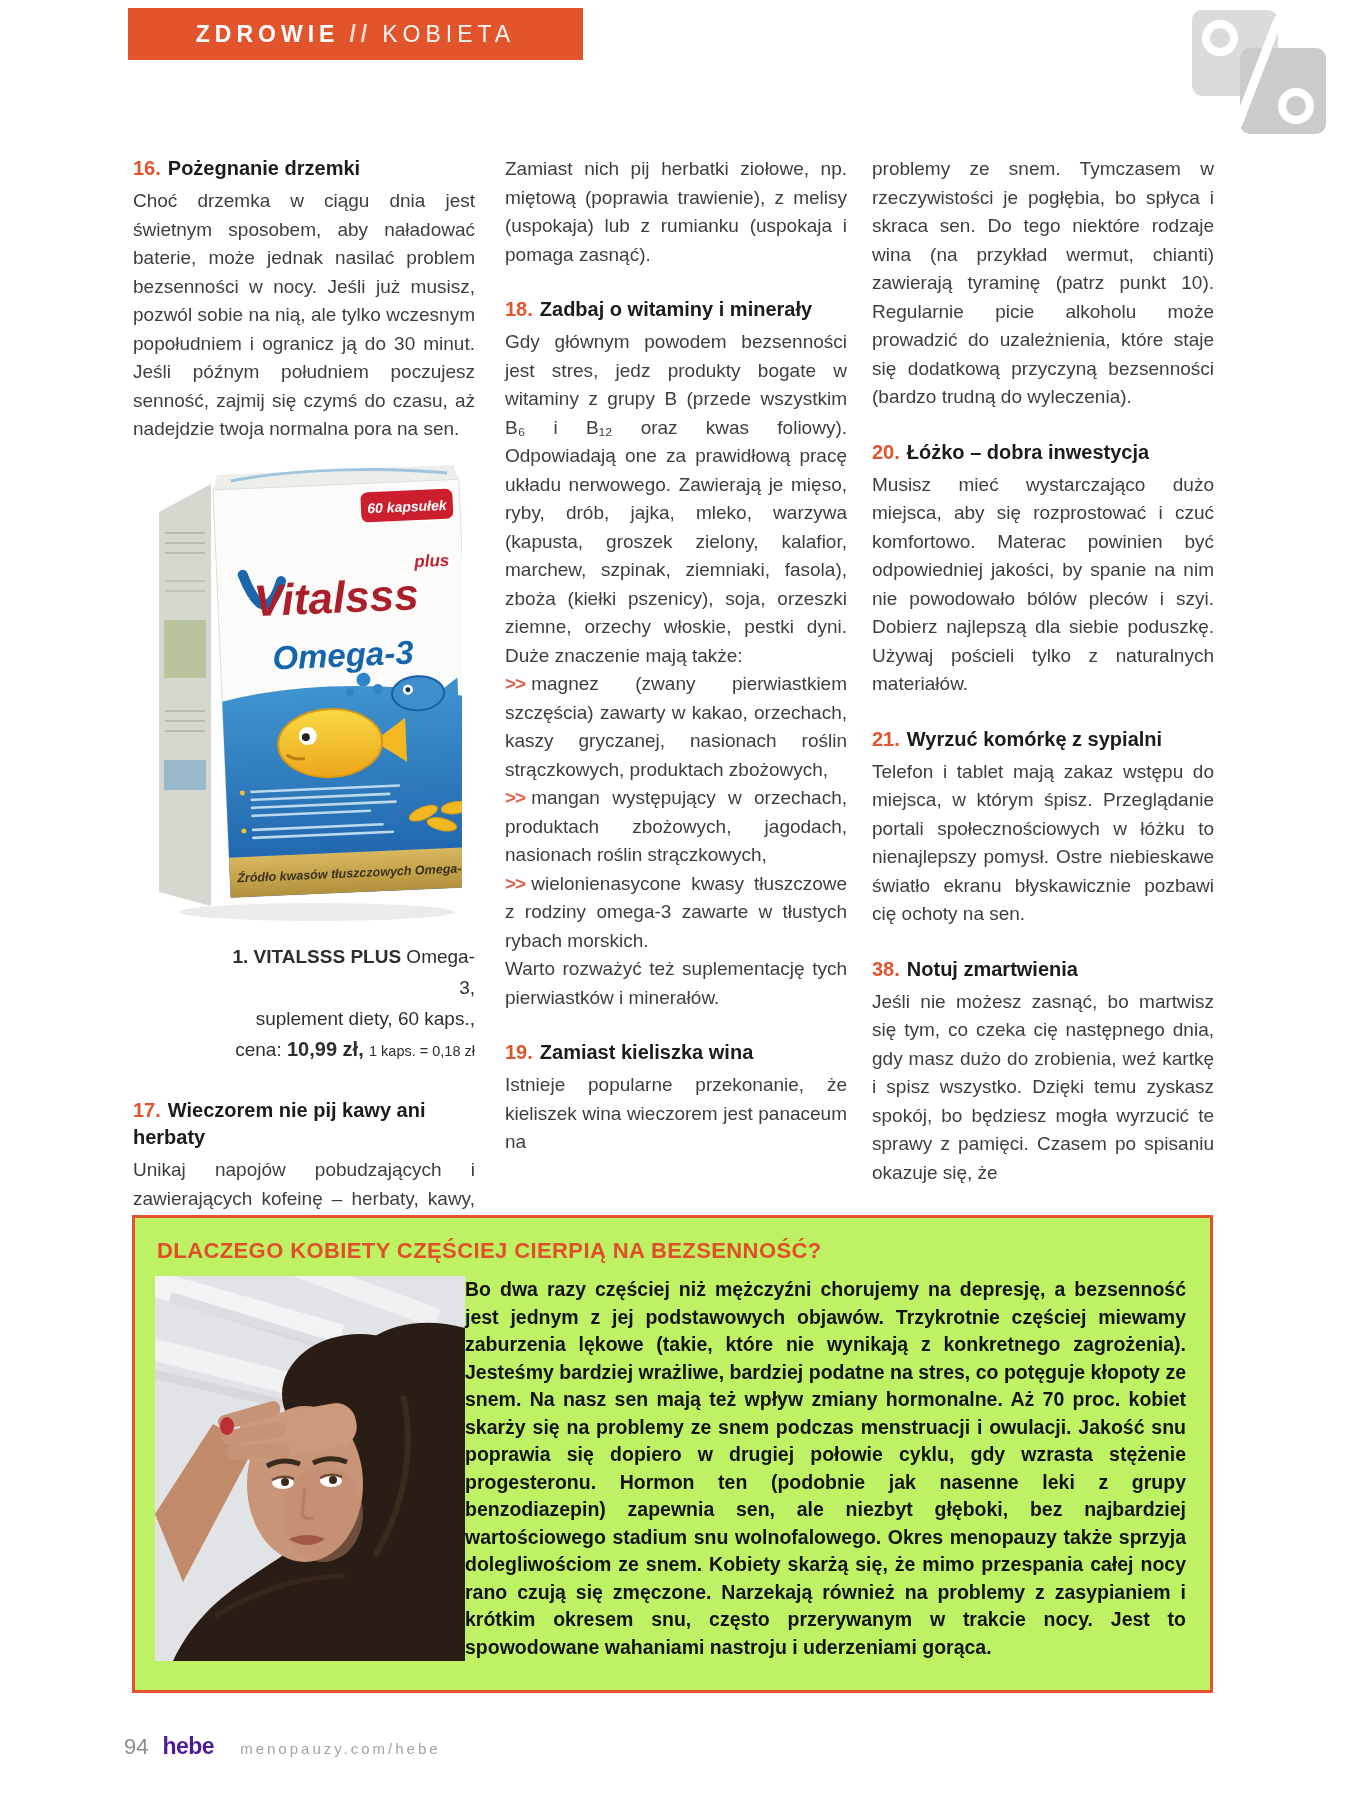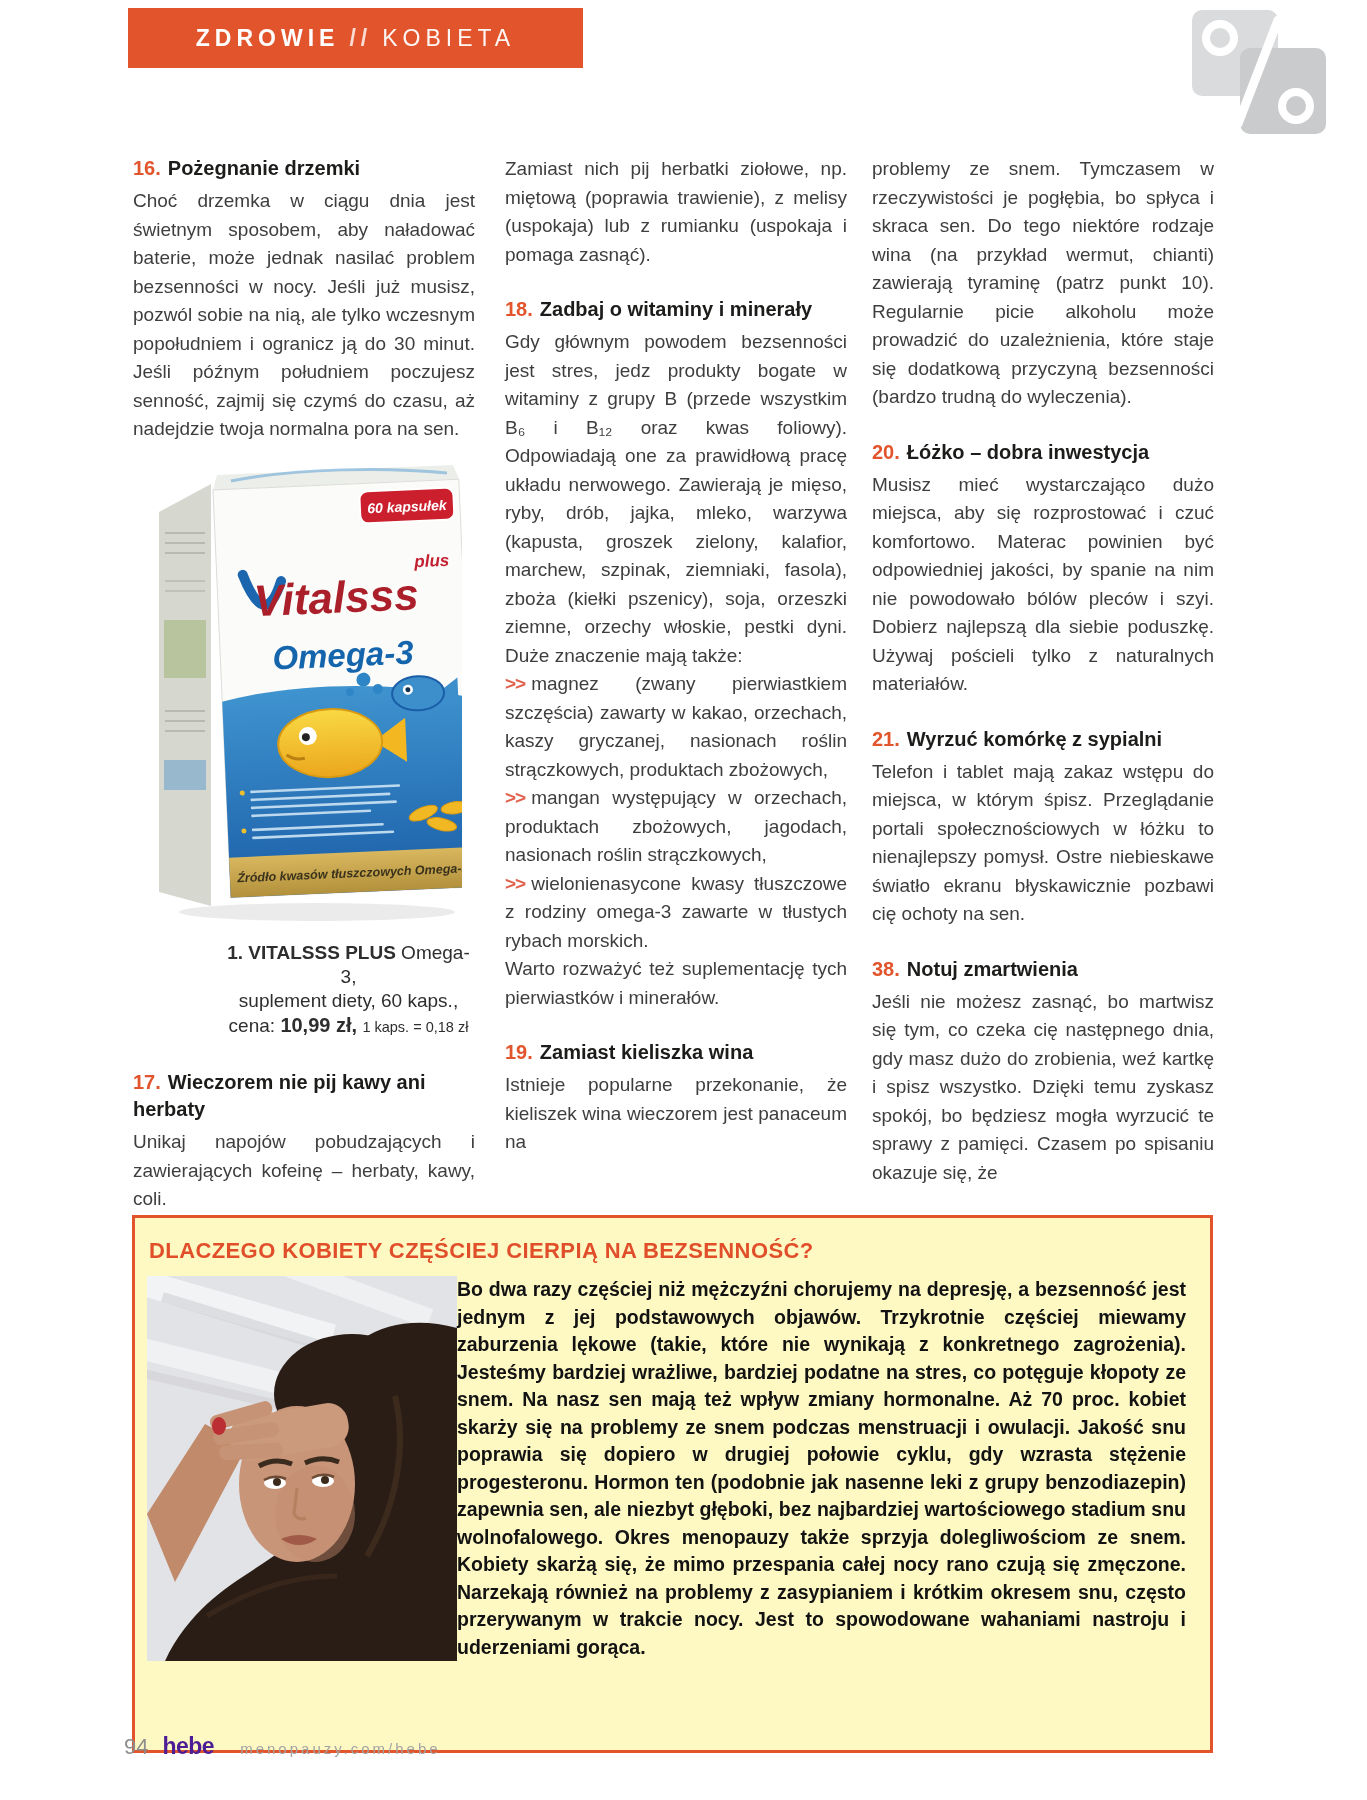--- a/index.html
+++ b/index.html
@@ -3,48 +3,48 @@
 <meta charset="utf-8">
 <style>
   * { box-sizing: border-box; }
   html,body { margin:0; padding:0; background:#fff; }
   .page {
     position:relative; width:1367px; height:1800px; background:#ffffff;
     font-family:"Liberation Sans", sans-serif; color:#3e3e3e; overflow:hidden;
   }
   
   .header-tag {
-    position:absolute; left:128px; top:8px; width:455px; height:60px;
+    position:absolute; left:128px; top:8px; width:455px; height:52px;
     background:#e2542b; color:#fff; display:flex; align-items:center; justify-content:center;
     font-size:23px; letter-spacing:5px;
   }
   .header-tag .sec { font-weight:bold; }
   .header-tag .sep { margin:0 10px; opacity:.8; font-weight:bold; }
   .header-tag .sub { font-weight:normal; opacity:.95; }
   
   .logo-pct { position:absolute; left:1190px; top:8px; width:140px; height:130px; }
   
   .col { position:absolute; top:155px; width:342px; font-size:19px; line-height:28.5px;
          text-align:justify; color:#3e3e3e; }
   .col-1 { left:133px; } .col-2 { left:505px; } .col-3 { left:872px; }
   .col p { margin:0; }
   .tip-h { margin:27px 0 5px 0; font-size:20px; line-height:27px; color:#1c1c1a;
            font-weight:bold; text-align:left; }
   .tip-h:first-child { margin-top:0; }
   .tip-h .num { color:#e2542b; margin-right:7px; }
   .bullet .bm { color:#e2604d; font-weight:bold; margin-right:6px; letter-spacing:-1px; }
   
   .product-wrap { margin:16px 0 8px 0; text-align:center; }
-  .caption { margin:0 0 30px 89px; text-align:center; font-size:19px; line-height:24px; color:#2e2e2e; }
+  .caption { margin:0 0 30px 89px; text-align:right; font-size:19px; line-height:31px; color:#2e2e2e; }
   .caption .b { font-weight:bold; }
   .caption .price { font-weight:bold; font-size:20px; }
   .caption .unit { font-size:14.5px; }
   
-  .info-box { position:absolute; left:132px; top:1215px; width:1081px; height:538px;
-              border:3px solid #e2542b; background:#fef9c3; padding:16px 24px 16px 12px; }
+  .info-box { position:absolute; left:132px; top:1215px; width:1081px; height:478px;
+              border:3px solid #e2542b; background:#bef264; padding:16px 24px 16px 20px; }
   .info-box h2 { margin:4px 0 12px 2px; font-size:22px; color:#e14e2a; letter-spacing:.4px; font-weight:bold; }
   .info-flex { display:flex; align-items:flex-start; }
   .info-photo { flex:0 0 310px; }
   .info-text { font-weight:bold; font-size:19.5px; line-height:27.5px; text-align:justify; color:#121212; }
   
   .footer { position:absolute; left:124px; top:1733px; display:flex; align-items:baseline; }
   .footer .pn { font-size:22px; color:#8d8d8d; }
   .footer .brand { font-size:23px; font-weight:bold; color:#4c1d95; margin-left:14px; letter-spacing:-.5px; }
   .footer .url { font-size:15px; color:#a3a3a3; letter-spacing:3px; margin-left:26px; }
   svg text { font-family:"Liberation Sans", sans-serif; }

